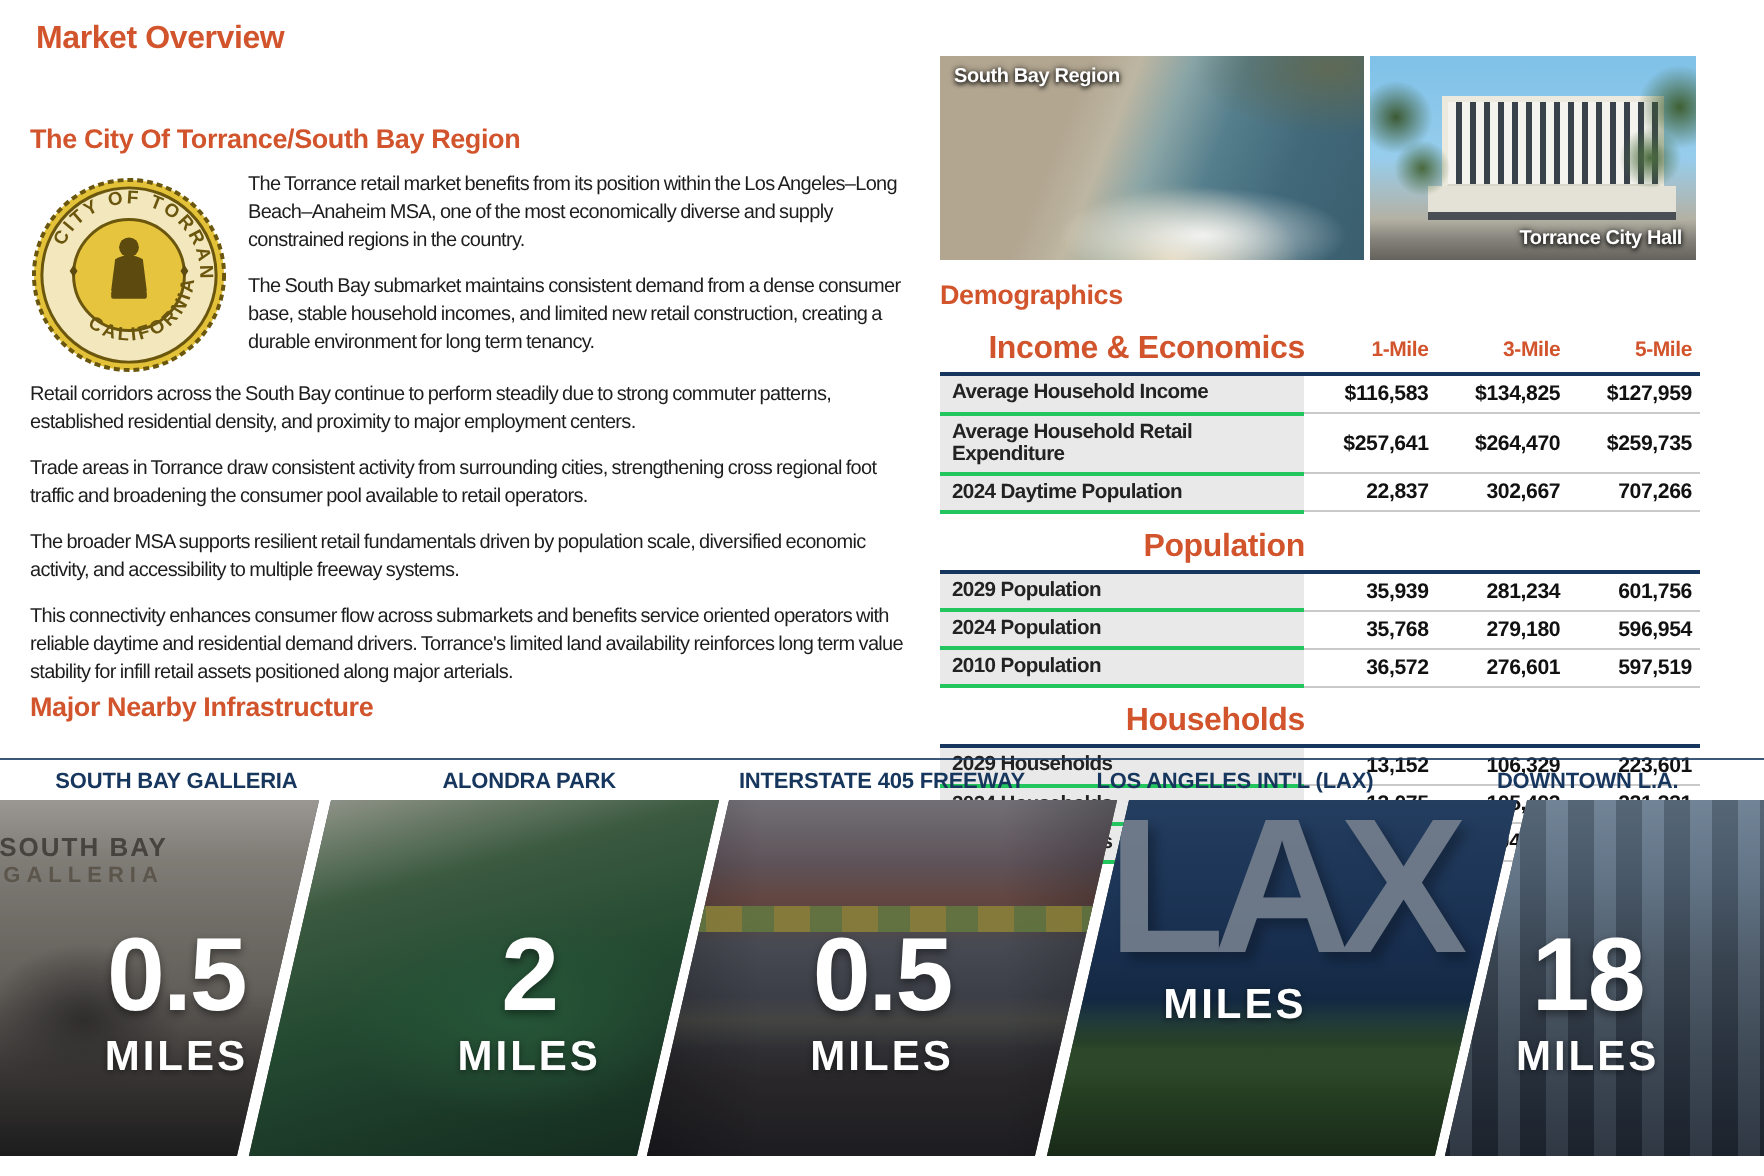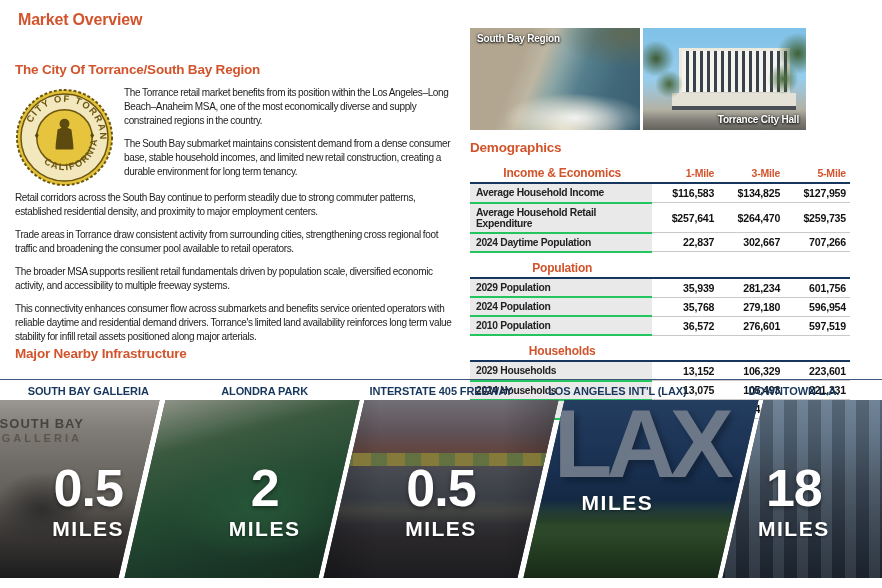--- a/index.html
+++ b/index.html
@@ -17,21 +17,21 @@
   .left-col .sec-title { margin-bottom:9px; }
   .body-p { font-size:10px; font-weight:400; line-height:1.4; letter-spacing:-0.35px; word-spacing:-0.4px; color:#1d1d1d; margin-bottom:9px; }
   .seal-wrap { float:left; width:99px; height:99px; margin:2px 10px 4px 0; }
   .clearfix::after { content:""; display:block; clear:both; }
   .infra-heading { position:absolute; left:15px; top:346px; }
 
   
   .right-col { position:absolute; left:470px; top:28px; width:380px; }
   .photo-row { display:flex; gap:3px; height:102px; }
   .photo { position:relative; overflow:hidden; }
-  .photo-southbay { width:170px;
+  .photo-southbay { width:212px;
     background:
       radial-gradient(ellipse 90px 45px at 92% 6%, #5f6a55 0%, rgba(95,106,85,0) 75%),
       radial-gradient(ellipse 120px 40px at 62% 88%, rgba(255,255,255,0.85) 0%, rgba(255,255,255,0) 60%),
       radial-gradient(ellipse 90px 55px at 55% 100%, #d9c9a4 0%, rgba(217,201,164,0) 70%),
       linear-gradient(112deg, #b2a691 0%, #b2a691 30%, #bdb6a2 40%, #8aa5a6 50%, #567f8d 62%, #41697a 78%, #3a5e6e 100%);
   }
   .photo-cityhall { width:163px;
     background: linear-gradient(180deg, #7fc1e8 0%, #97cdec 50%, #b4b1a4 80%, #84827a 90%, #64625c 100%);
   }
   .ch-building { position:absolute; left:22%; right:10%; top:20%; height:48%;
@@ -49,21 +49,21 @@
     text-shadow:0 1px 2px rgba(0,0,0,0.9), 0 0 3px rgba(0,0,0,0.7); letter-spacing:-0.2px; }
   .photo-label.tl { left:7px; top:5px; }
   .photo-label.br { right:7px; bottom:5px; }
 
   .demo-heading { margin:10px 0 6px 0; }
 
   
   table.demo { width:100%; border-collapse:collapse; table-layout:fixed; }
   table.demo col.c-label { width:48%; }
   table.demo col.c-val { width:17.33%; }
-  tr.sec-row th { text-align:center; font-size:12px; color:#D2542C; font-weight:700; letter-spacing:-0.2px;
+  tr.sec-row th { text-align:right; font-size:16px; color:#D2542C; font-weight:700; letter-spacing:-0.2px;
     border-bottom:2px solid #17365D; padding:5px 0 2px 2px; }
   tr.sec-row th.colhead { text-align:right; font-size:10.5px; padding-right:4px; }
   tr.sec-row.sub th { padding-top:8px; }
   td.rlabel { background:#e9e9e9; font-size:10.3px; font-weight:600; letter-spacing:-0.3px;
     padding:3px 4px 3px 6px; border-bottom:2px solid #22c55e; color:#222; }
   td.rval { text-align:right; font-size:10.6px; font-weight:700; color:#111;
     padding:3px 4px 3px 0; border-bottom:1px solid #c9c9c9; letter-spacing:-0.2px; }
 
   
   .infra-rule { position:absolute; left:0; right:0; top:379px; height:1px; background:#1b3a63; opacity:0.85; }

